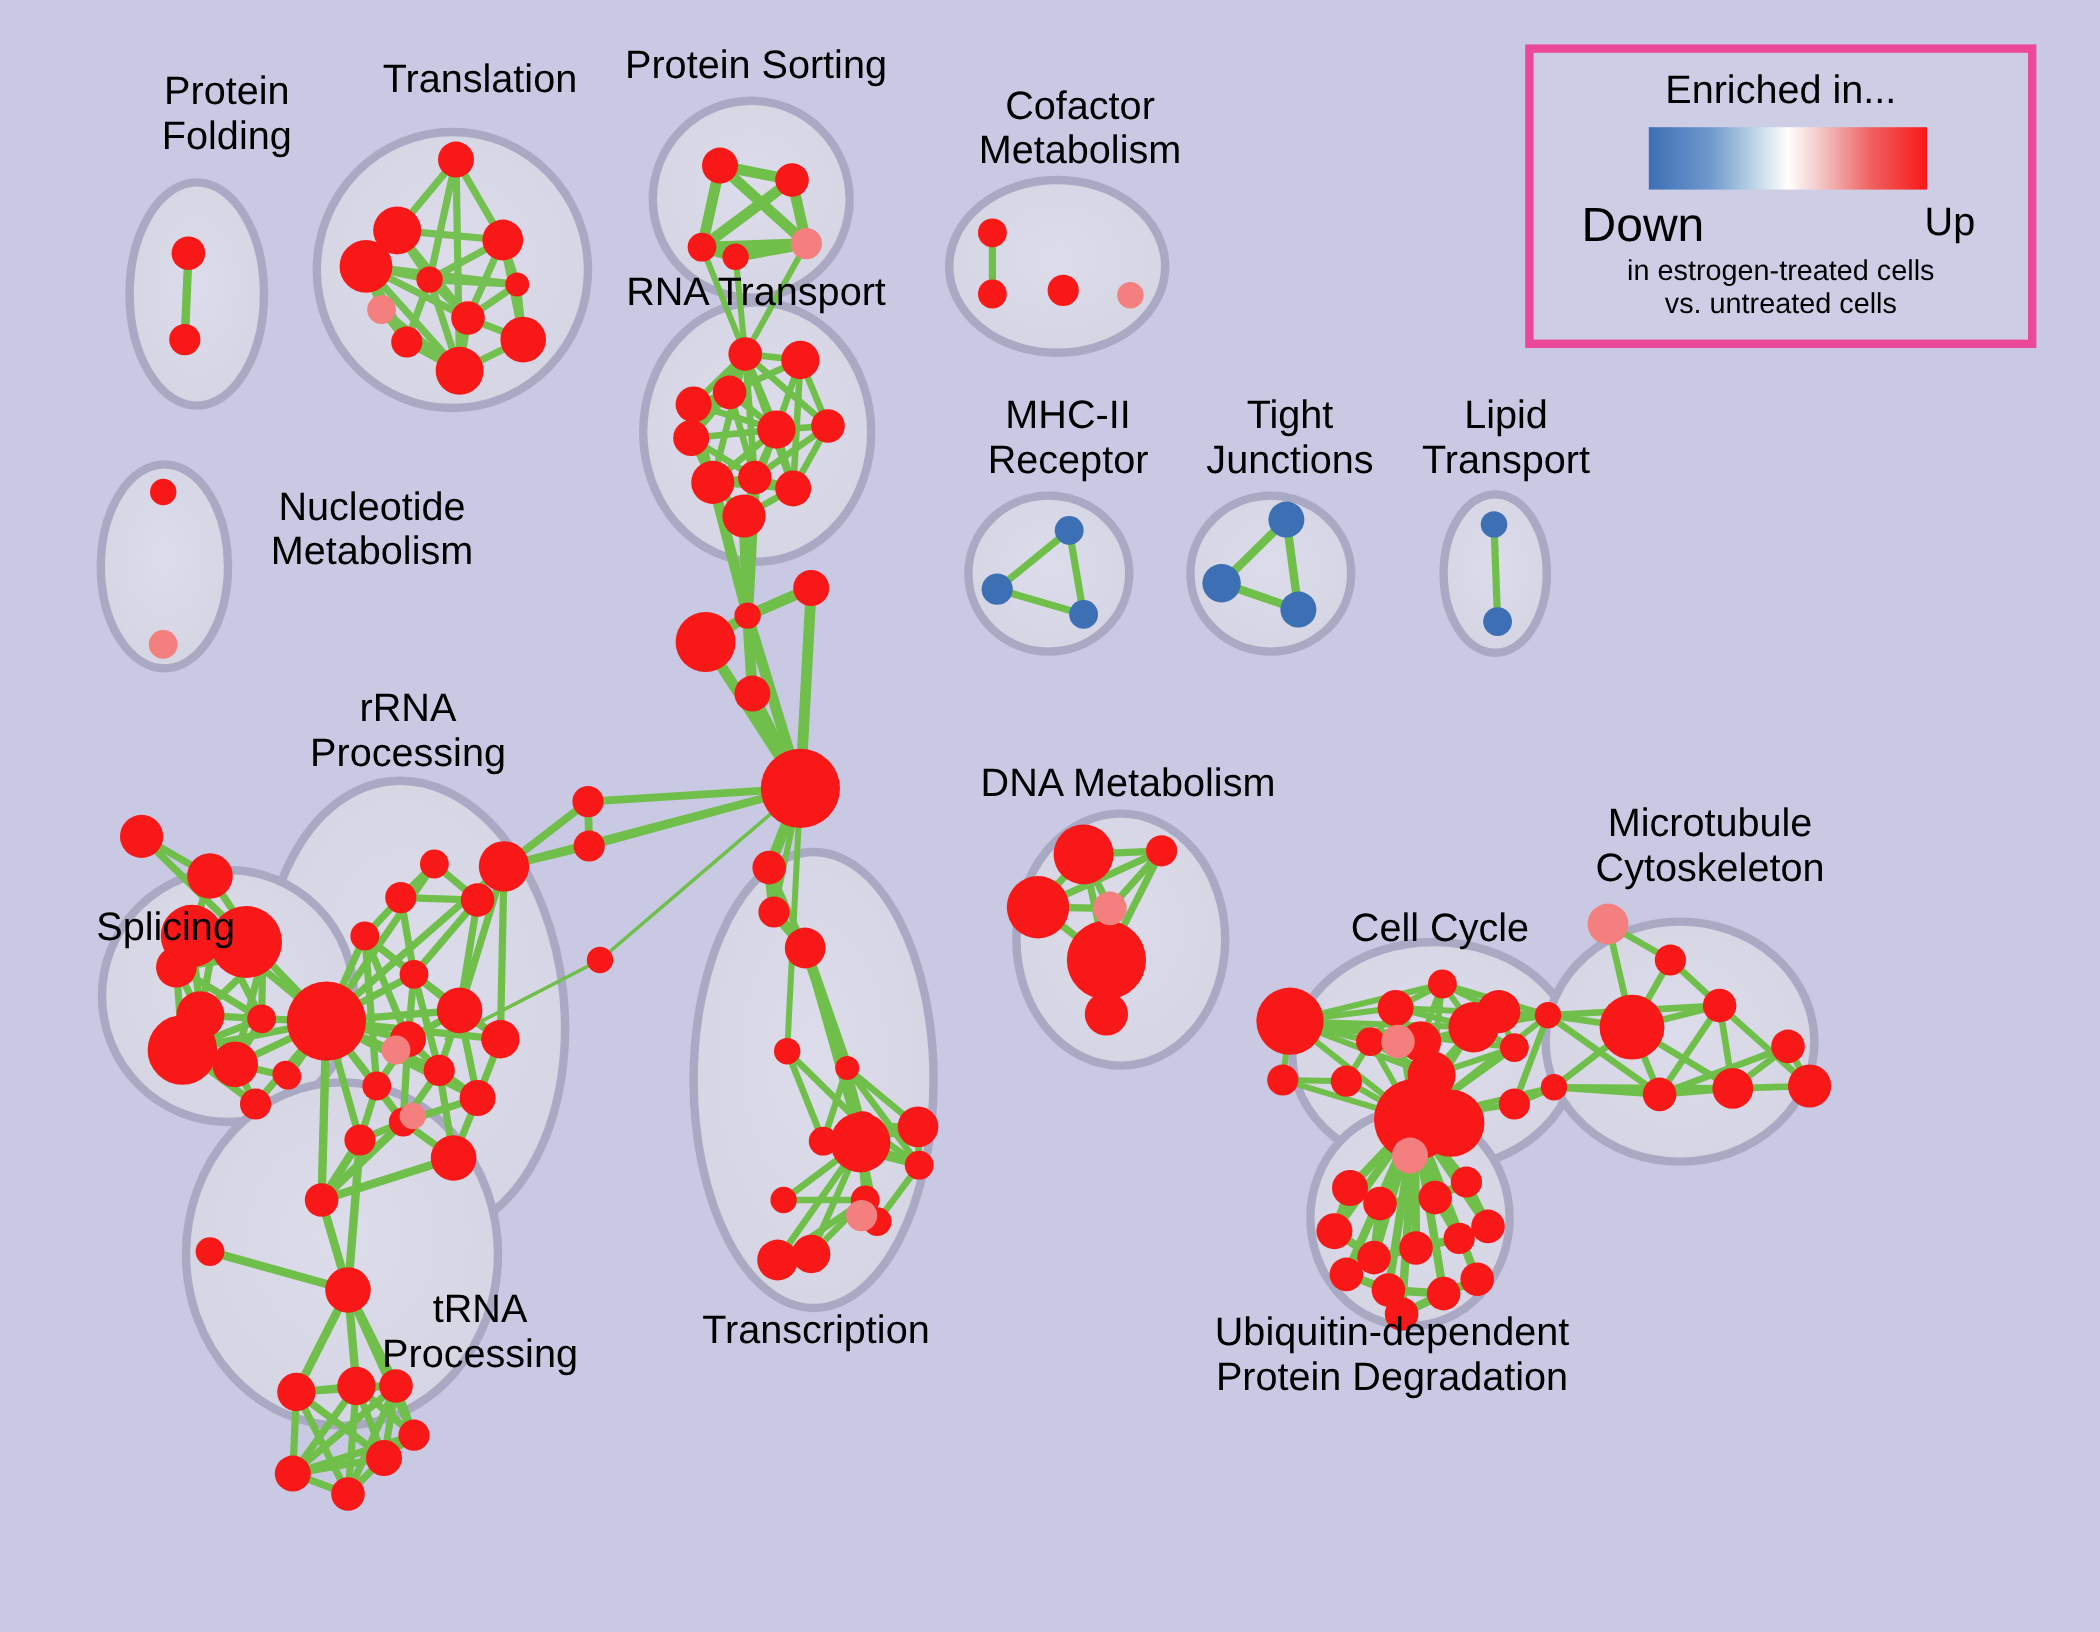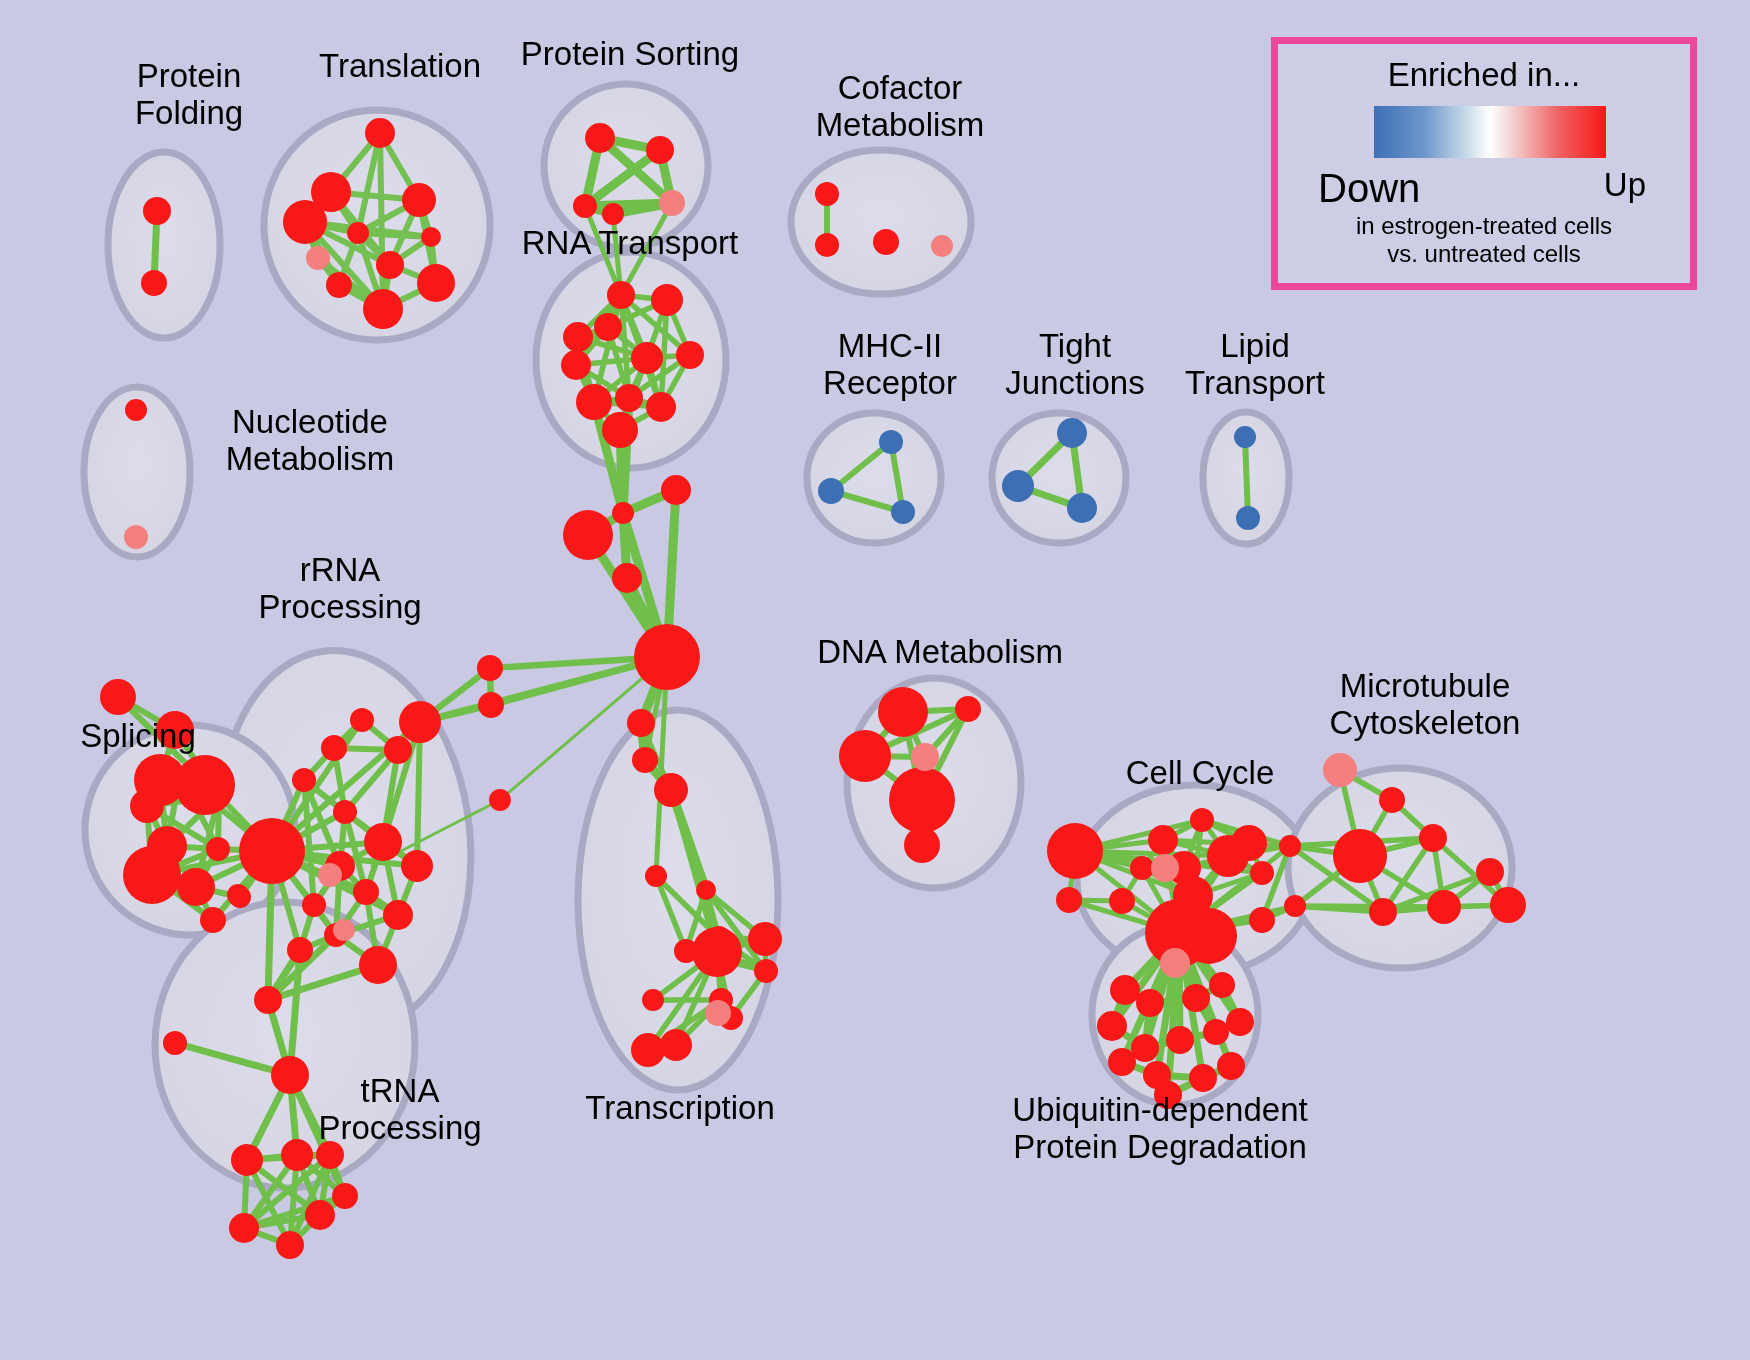--- a/index.html
+++ b/index.html
@@ -704,23 +704,23 @@
   <div class="cl-label" style="left:790px;top:70px;width:220px;">Cofactor
 Metabolism</div>
   <div class="cl-label" style="left:190px;top:404px;width:240px;">Nucleotide
 Metabolism</div>
   <div class="cl-label" style="left:790px;top:328px;width:200px;">MHC-II
 Receptor</div>
   <div class="cl-label" style="left:975px;top:328px;width:200px;">Tight
 Junctions</div>
   <div class="cl-label" style="left:1155px;top:328px;width:200px;">Lipid
 Transport</div>
-  <div class="cl-label" style="left:240px;top:552px;width:200px;">rRNA
+  <div class="cl-label" style="left:240px;top:572px;width:200px;">rRNA
 Processing</div>
-  <div class="cl-label" style="left:48px;top:718px;width:180px;">Splicing</div>
+  <div class="cl-label" style="left:48px;top:754px;width:180px;">Splicing</div>
   <div class="cl-label" style="left:300px;top:1073px;width:200px;">tRNA
 Processing</div>
   <div class="cl-label" style="left:560px;top:1062px;width:240px;margin-top:28px;">Transcription</div>
   <div class="cl-label" style="left:800px;top:634px;width:280px;">DNA Metabolism</div>
   <div class="cl-label" style="left:1090px;top:755px;width:220px;">Cell Cycle</div>
   <div class="cl-label" style="left:1295px;top:668px;width:260px;">Microtubule
 Cytoskeleton</div>
   <div class="cl-label" style="left:980px;top:1092px;width:360px;">Ubiquitin-dependent
 Protein Degradation</div>
 

